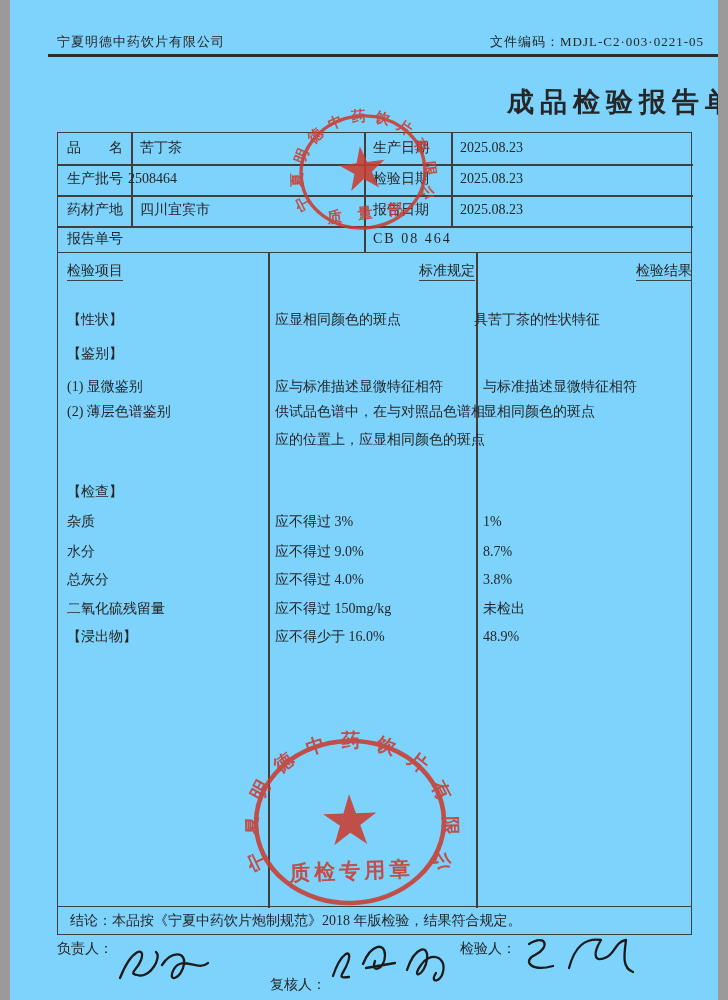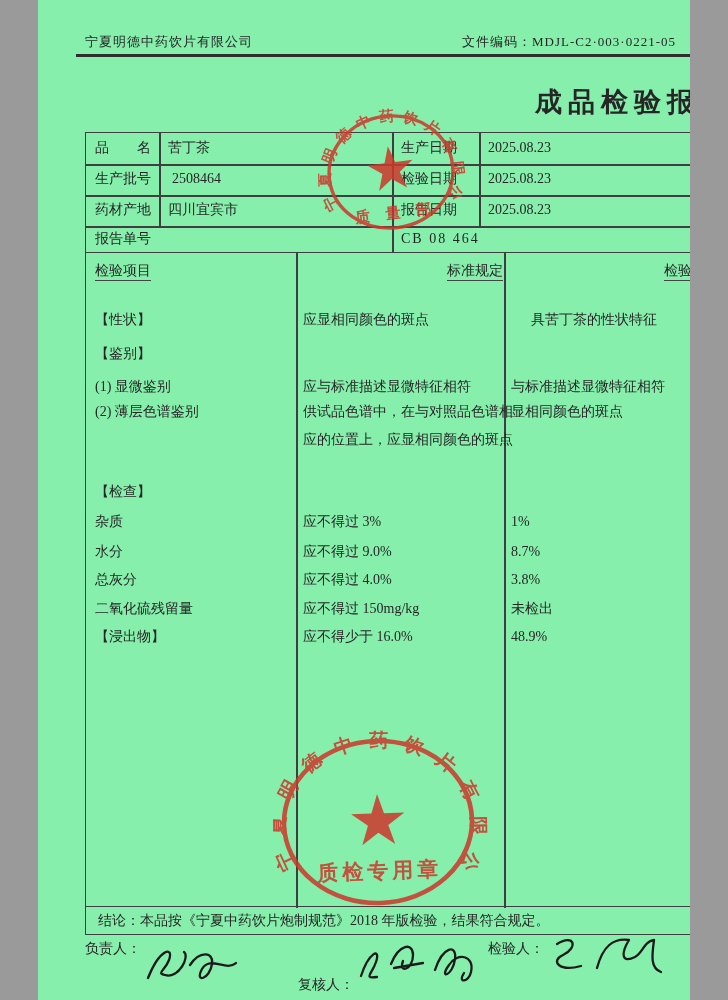--- a/index.html
+++ b/index.html
@@ -1,18 +1,18 @@
 <!DOCTYPE html>
 <html><head>
 <meta charset="utf-8">
 <style>
   html,body{margin:0;padding:0;background:#9a9a9a;}
   .page{
-    position:relative;width:652px;height:1000px;margin:0 auto;
-    background:#86efac;overflow:hidden;
+    position:relative;width:708px;height:1000px;margin:0 auto;
+    background:#7dd3fc;overflow:hidden;
     font-family:"Liberation Serif","DejaVu Serif",serif;
     color:#262626;
   }
   .abs{position:absolute;}
   .txt{font-size:14px;line-height:18px;white-space:nowrap;}
   .hdr{font-size:13px;letter-spacing:1px;}
   .title{font-size:27px;font-weight:bold;letter-spacing:6px;}
   .rule{background:#2e2e2e;}
   .gline{background:#3f3f3f;}
   .colhead{border-bottom:1px solid #444;padding-bottom:2px;}
@@ -40,21 +40,21 @@
     <div class="abs gline" style="left:306px;top:0;width:1.6px;height:120px;"></div>
     <div class="abs gline" style="left:393px;top:0;width:1.6px;height:93px;"></div>
   </div>
 
   <div class="abs txt" style="left:57px;top:139px;">品　　名</div>
   <div class="abs txt" style="left:130px;top:139px;">苦丁茶</div>
   <div class="abs txt" style="left:363px;top:139px;">生产日期</div>
   <div class="abs txt" style="left:450px;top:139px;">2025.08.23</div>
 
   <div class="abs txt" style="left:57px;top:170px;">生产批号</div>
-  <div class="abs txt" style="left:134px;top:170px;">2508464</div>
+  <div class="abs txt" style="left:118px;top:170px;">2508464</div>
   <div class="abs txt" style="left:363px;top:170px;">检验日期</div>
   <div class="abs txt" style="left:450px;top:170px;">2025.08.23</div>
 
   <div class="abs txt" style="left:57px;top:201px;">药材产地</div>
   <div class="abs txt" style="left:130px;top:201px;">四川宜宾市</div>
   <div class="abs txt" style="left:363px;top:201px;">报告日期</div>
   <div class="abs txt" style="left:450px;top:201px;">2025.08.23</div>
 
   <div class="abs txt" style="left:57px;top:230px;">报告单号</div>
   <div class="abs txt" style="left:363px;top:230px;letter-spacing:2px;">CB 08 464</div>
@@ -82,21 +82,21 @@
   <div class="abs txt" style="left:265px;top:311px;">应显相同颜色的斑点</div>
   <div class="abs txt" style="left:265px;top:403px;">供试品色谱中，在与对照品色谱相</div>
   <div class="abs txt" style="left:265px;top:378px;">应与标准描述显微特征相符</div>
   <div class="abs txt" style="left:265px;top:431px;">应的位置上，应显相同颜色的斑点</div>
   <div class="abs txt" style="left:265px;top:513px;">应不得过 3%</div>
   <div class="abs txt" style="left:265px;top:543px;">应不得过 9.0%</div>
   <div class="abs txt" style="left:265px;top:571px;">应不得过 4.0%</div>
   <div class="abs txt" style="left:265px;top:600px;">应不得过 150mg/kg</div>
   <div class="abs txt" style="left:265px;top:628px;">应不得少于 16.0%</div>
 
-  <div class="abs txt" style="left:493px;top:311px;">具苦丁茶的性状特征</div>
+  <div class="abs txt" style="left:464px;top:311px;">具苦丁茶的性状特征</div>
   <div class="abs txt" style="left:473px;top:378px;">与标准描述显微特征相符</div>
   <div class="abs txt" style="left:473px;top:403px;">显相同颜色的斑点</div>
   <div class="abs txt" style="left:473px;top:513px;">1%</div>
   <div class="abs txt" style="left:473px;top:543px;">8.7%</div>
   <div class="abs txt" style="left:473px;top:571px;">3.8%</div>
   <div class="abs txt" style="left:473px;top:600px;">未检出</div>
   <div class="abs txt" style="left:473px;top:628px;">48.9%</div>
 
   <div class="abs" style="left:47px;top:907px;width:635px;height:28px;border:1.8px solid #3f3f3f;border-top:none;box-sizing:border-box;"></div>
   <div class="abs txt" style="left:60px;top:912px;">结论：本品按《宁夏中药饮片炮制规范》2018 年版检验，结果符合规定。</div>

